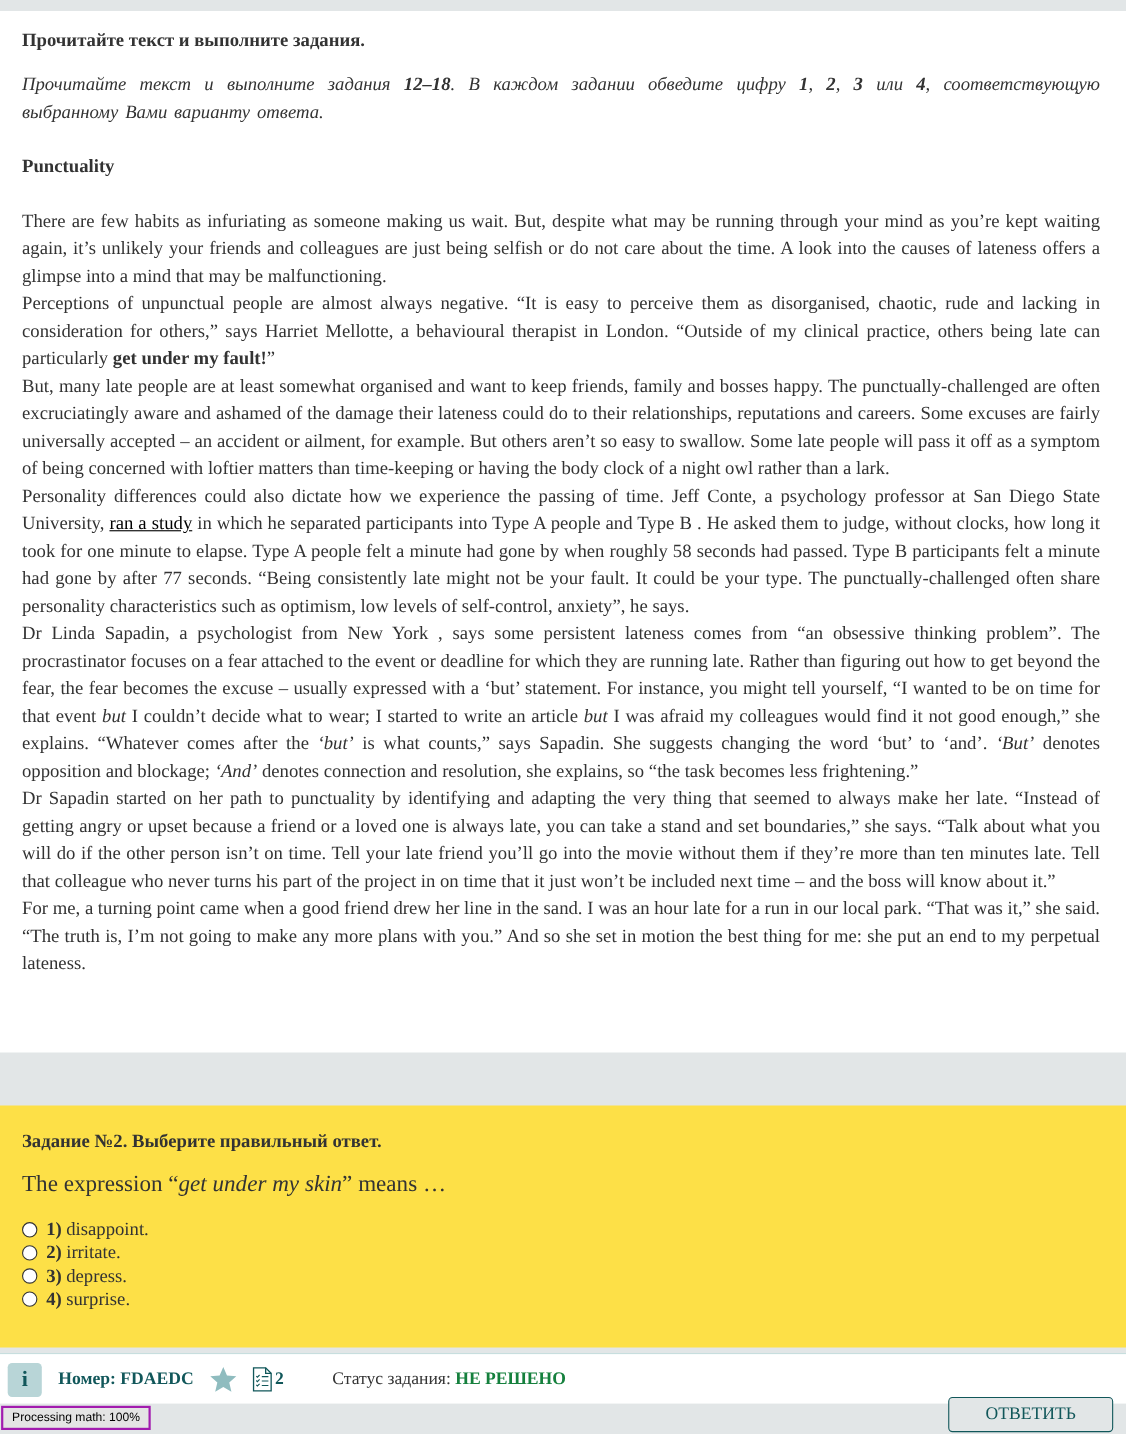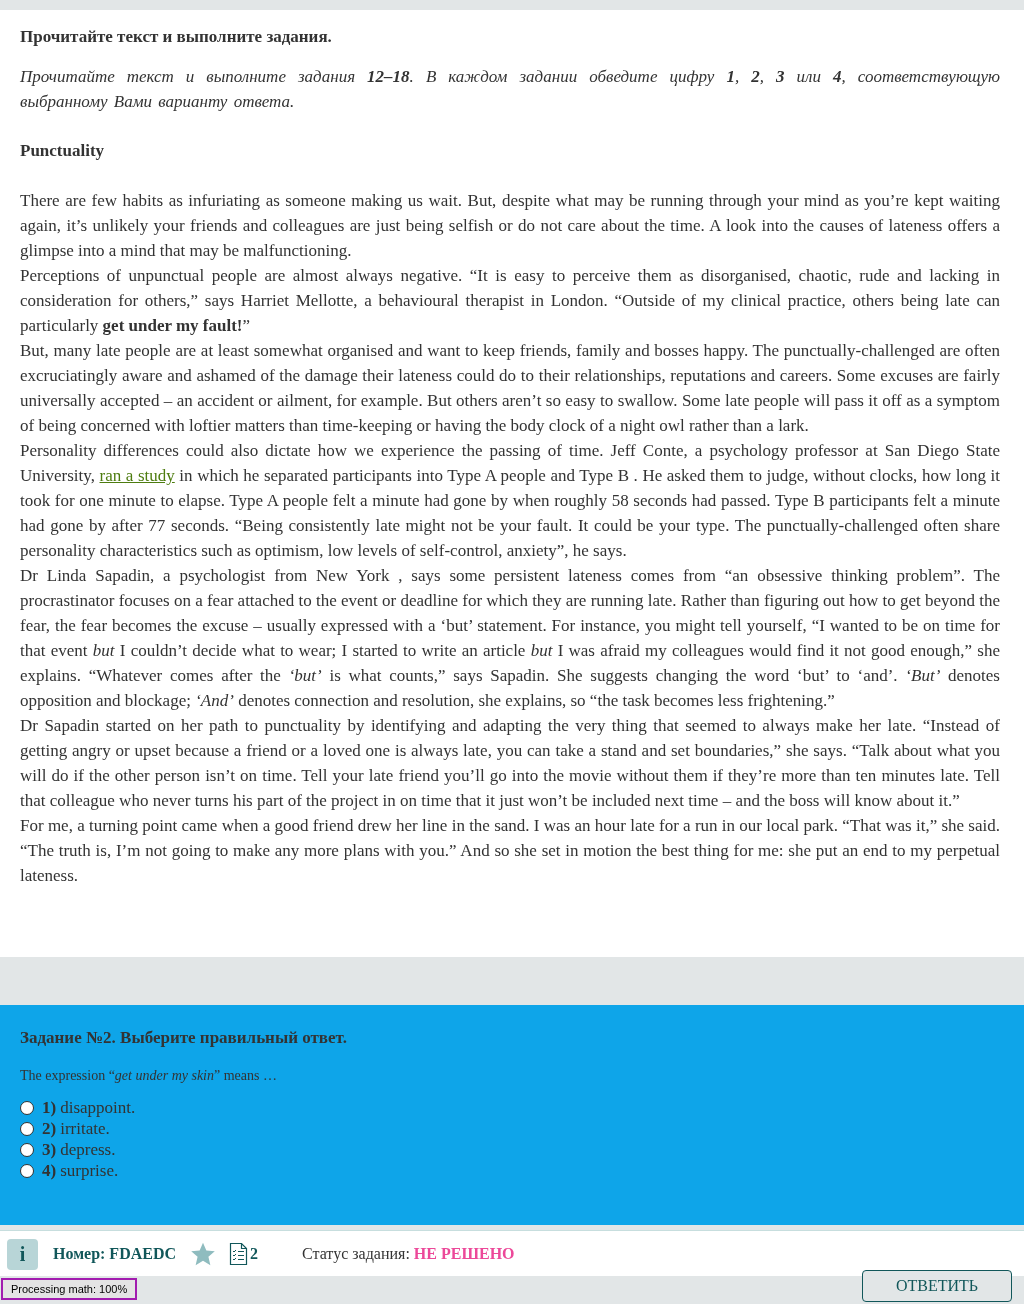--- a/index.html
+++ b/index.html
@@ -24,31 +24,31 @@
   .instruction {
     font-style: italic; font-size: 17px; line-height: 25px;
     text-align: justify; margin: 0 0 24px 0; color: #333;
     word-spacing: 2px;
   }
   .instruction b { font-style: italic; }
   .passage-title { font-weight: bold; font-size: 17px; margin: 16px 0 25px 0; line-height: 25px; }
   .passage p {
     font-size: 17px; line-height: 25px; margin: 0; text-align: justify; color: #333;
   }
-  .passage a { color: #4d7c0f; text-decoration: underline; }
+  .passage a { color: #000000; text-decoration: underline; }
   .gap { height: 48px; background: #e2e6e7; }
   .card2 {
-    background: #0ea5e9;
+    background: #fde047;
     padding: 22px 16px 0 20px;
     height: 220px;
     box-sizing: border-box;
     position: relative;
   }
   .q-title { font-weight: bold; font-size: 17px; margin: 0 0 16px 0; line-height: 22px; }
-  .q-text { font-size: 14px; margin: 0 0 10px 0; line-height: 22px; }
+  .q-text { font-size: 21px; margin: 0 0 20px 0; line-height: 22px; }
   .option { display: flex; align-items: center; font-size: 17px; line-height: 21px; height: 21px; }
   .radio {
     width: 14px; height: 14px; border: 1px solid #333; border-radius: 50%;
     margin-right: 8px; box-sizing: border-box; background: #fff; cursor: pointer;
   }
   .option b { margin-right: 4px; }
   .footer {
     position: absolute; left: 0; top: 1230px; width: 1024px; height: 46px;
     background: #fff; border-top: 1px solid #c7dede;
     display: flex; align-items: center;
@@ -56,21 +56,21 @@
   .info-btn {
     width: 31px; height: 31px; margin-left: 7px; background: #b8d5d7; border-radius: 4px;
     display: flex; align-items: center; justify-content: center;
     color: #11575a; font-weight: bold; font-size: 20px; cursor: pointer;
   }
   .number { margin-left: 15px; color: #11575a; font-weight: bold; font-size: 16px; text-align: right; }
   .star { margin-left: 14px; width: 26px; height: 26px; cursor: pointer; }
   .doc { margin-left: 13px; display: flex; align-items: center; cursor: pointer; }
   .doc-count { color: #11575a; font-weight: bold; font-size: 16px; margin-left: 1px; }
   .status { margin-left: 44px; font-size: 16px; color: #333; }
-  .status b { color: #ec4899; font-family: Liberation Serif, serif; }
+  .status b { color: #15803d; font-family: Liberation Serif, serif; }
   .bottombar {
     position: absolute; left: 0; top: 1276px; width: 1024px; height: 28px; background: #e2e6e7;
   }
   .processing {
     position: absolute; left: 1px; top: 1278px; height: 22px; padding: 0 8px;
     background: #e4e4e4; border: 2px solid #a21caf;
     font-family: "Liberation Sans", sans-serif; font-size: 11px; color: #000;
     display: flex; align-items: center; box-sizing: border-box;
   }
   .answer-btn {

